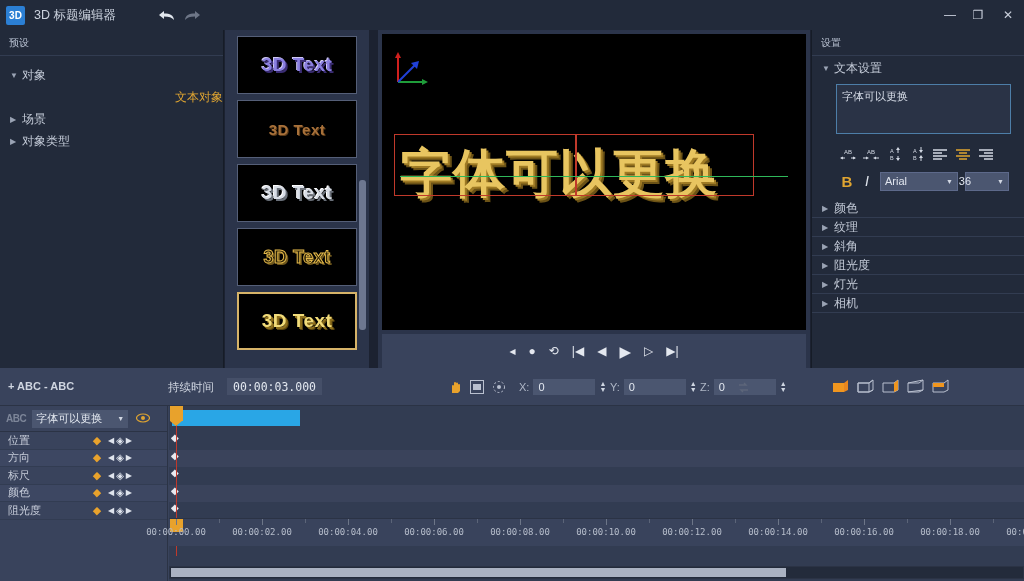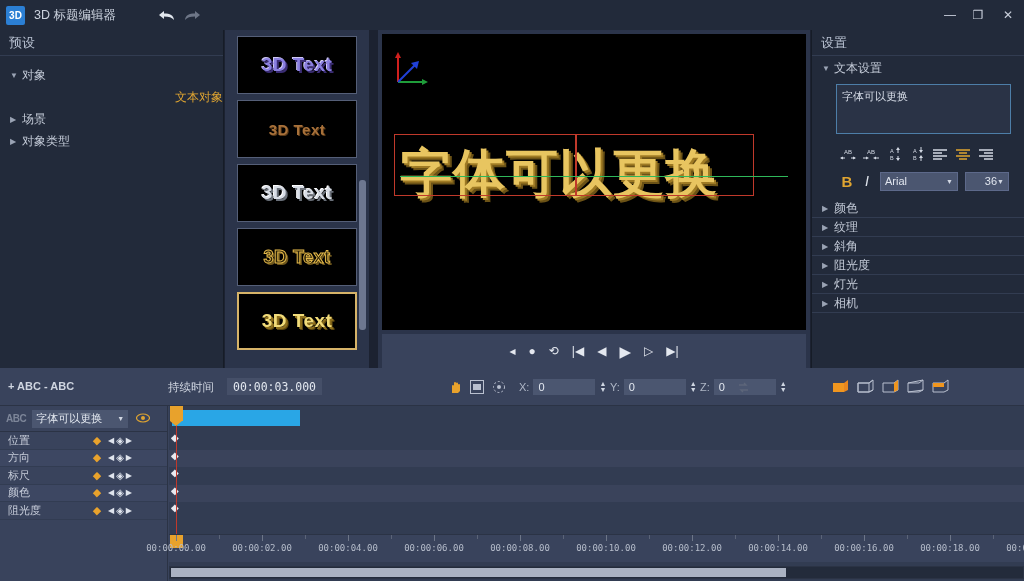--- a/index.html
+++ b/index.html
@@ -44,21 +44,21 @@
 
   
   .panels { position: absolute; left: 0; top: 30px; width: 1024px; height: 338px; }
 
   .preset-panel {
     position: absolute; left: 0; top: 0; width: 224px; height: 338px;
     background: #222a3a; border-right: 1px solid #161c27;
   }
   .panel-head {
     height: 26px; padding-left: 9px; display: flex; align-items: center;
-    font-size: 13px; color: #b9c2d2;
+    font-size: 10px; color: #b9c2d2;
     border-bottom: 1px solid #323c51;
     background: #222a3a;
   }
   .tree { padding-top: 8px; }
   .tree-row {
     display: flex; align-items: center; height: 22px;
     padding-left: 10px; font-size: 12px; color: #c3cad7;
   }
   .tree-row.l2 { padding-left: 30px; color: #e0a531; justify-content: flex-end; }
   .tw {
@@ -147,21 +147,21 @@
   .fi.on { color: #e0a531; }
   .fmt-row2 {
     display: flex; align-items: center; gap: 7px;
     margin: 6px 0 7px 28px; height: 22px;
   }
   .bold-b { font-size: 15px; font-weight: bold; color: #e0a531; width:14px; text-align:center; }
   .ital-i { font-size: 14px; font-style: italic; color: #dfe4ec; width:12px; text-align:center; }
   .combo {
     height: 19px; background: #4b5670; border: 1px solid #5d698a;
     display: flex; align-items: center; justify-content: space-between;
-    padding: 0 4px; font-size: 11px; color: #e0e5ee;
+    padding: 0 4px; font-size: 11px; color: #e0e5ee; gap: 26px;
   }
   .combo.font { width: 78px; }
   .combo.size { width: 44px; justify-content: flex-end; }
   .caret { font-size: 7px; color: #d2d8e3; }
 
   
   .timeline {
     position: absolute; left: 0; top: 368px; width: 1024px; height: 213px;
     background: #39435c;
   }
@@ -238,21 +238,21 @@
     background: #e8a22c;
   }
   .playhead-cap:after {
     content:""; position:absolute; left:0; top:15px;
     border-left: 6.5px solid transparent; border-right: 6.5px solid transparent;
     border-top: 5px solid #e8a22c;
   }
   .lane-diamond { position: absolute; left: 2px; color: #e8eaf0; font-size: 10px; }
 
   .ruler {
-    position: absolute; left: 169px; top: 128px; width: 855px; height: 28px;
+    position: absolute; left: 169px; top: 112px; width: 855px; height: 28px;
     background: #39435c; border-top: 1px solid #2b3345;
   }
   .tick { position: absolute; top: 0; width: 1px; height: 6px; background: #6d7688; }
   .tick.minor { height: 4px; background: #5b6478; }
   .tick-lbl {
     position: absolute; top: 8px; font-size: 9px; color: #b6bdcb;
     font-family: "DejaVu Sans Mono", monospace; transform: translateX(-50%);
     white-space: nowrap;
   }
   .ruler-cap {

